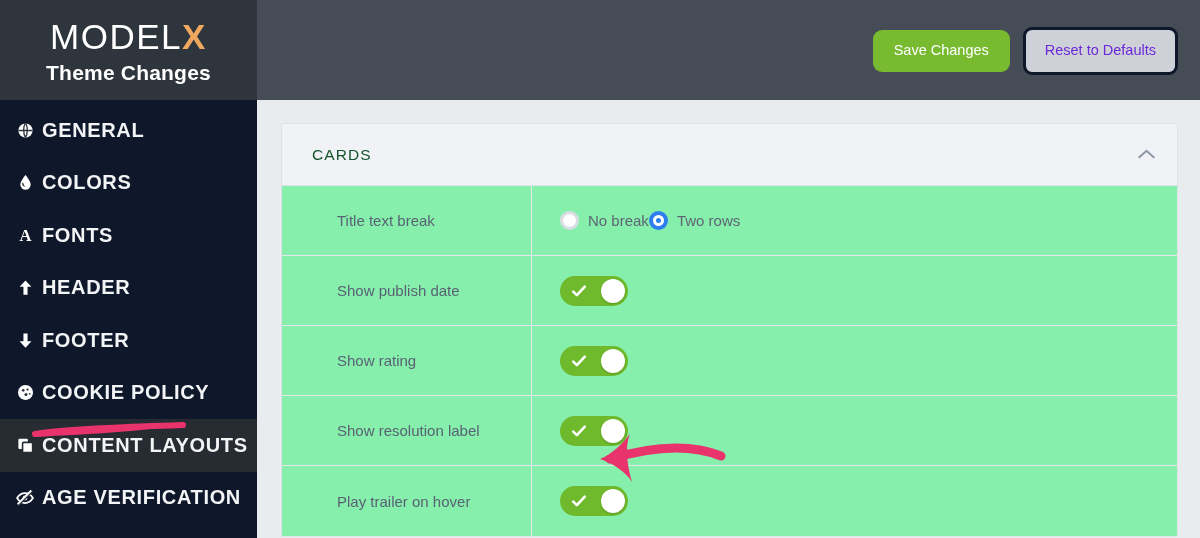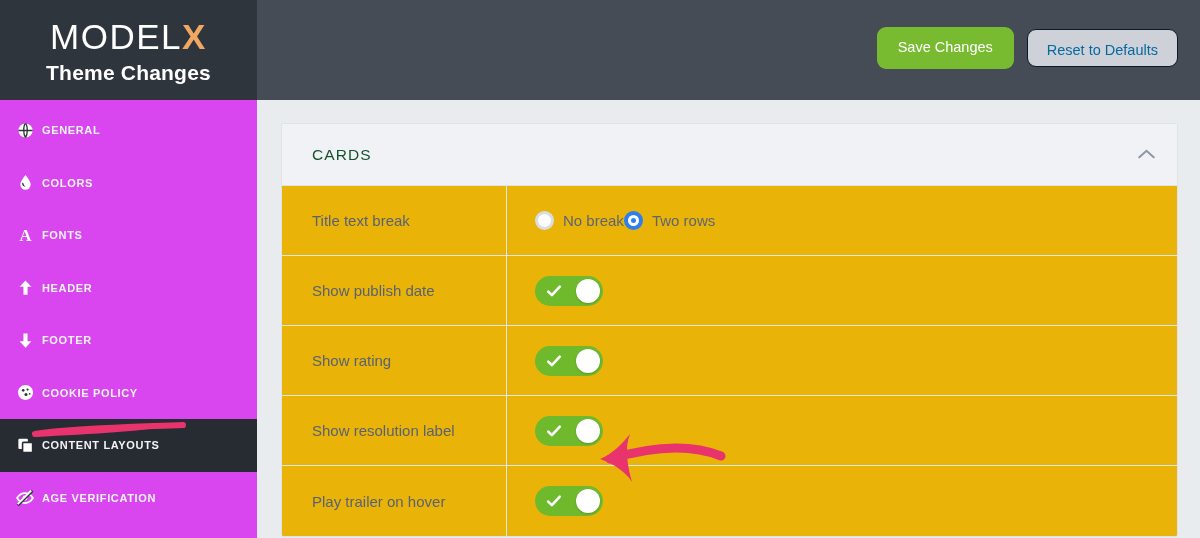--- a/index.html
+++ b/index.html
@@ -18,21 +18,21 @@
     height: 538px;
     background: #e9ecef;
   }
 
   
   #sidebar {
     position: absolute;
     left: 0; top: 0;
     width: 257px;
     height: 538px;
-    background: #d946ef;
+    background: #0f172a;
     z-index: 3;
   }
 
   #brand {
     height: 100px;
     background: #2f353d;
     display: flex;
     flex-direction: column;
     align-items: center;
     justify-content: center;
@@ -73,21 +73,21 @@
     width: 34px;
     min-width: 34px;
     display: flex;
     align-items: center;
     justify-content: center;
     color: #ffffff;
   }
   .nav-icon svg { display: block; }
 
   .nav-label {
-    font-size: 11px;
+    font-size: 20px;
     font-weight: 700;
     letter-spacing: 0.65px;
     color: #f2f4f6;
     white-space: nowrap;
     text-align: right;
   }
 
   
   #underline-annot {
     position: absolute;
@@ -126,23 +126,23 @@
     cursor: pointer;
     line-height: 1;
   }
   #btn-save {
     background: #78bb31;
     color: #ffffff;
     padding: 13px 21px 14px;
   }
   #btn-reset {
     background: #ced2d8;
-    color: #0369a1;
-    padding: 13px 19px 8px;
-    border: 1px solid #0f172a;
+    color: #6d28d9;
+    padding: 13px 19px 14px;
+    border: 3px solid #0f172a;
   }
 
   
   #main {
     position: absolute;
     left: 257px; top: 100px;
     width: 943px;
     height: 438px;
     background: #e9ecef;
   }
@@ -173,21 +173,22 @@
     letter-spacing: 1.1px;
     color: #14532d;
     font-weight: 400;
   }
   #panel-collapse { color: #8f98a6; display: flex; align-items: center; }
 
   .field-row {
     display: flex;
     min-height: 70px;
     border-bottom: 1px solid #e4e8ec;
-    background: #eab308;
+    background: #86efac;
+    padding-left: 25px;
   }
   .field-row:last-child { border-bottom: 0; }
 
   .field-label {
     width: 225px;
     min-width: 225px;
     border-right: 1px solid #e4e8ec;
     display: flex;
     align-items: center;
     padding-left: 30px;

